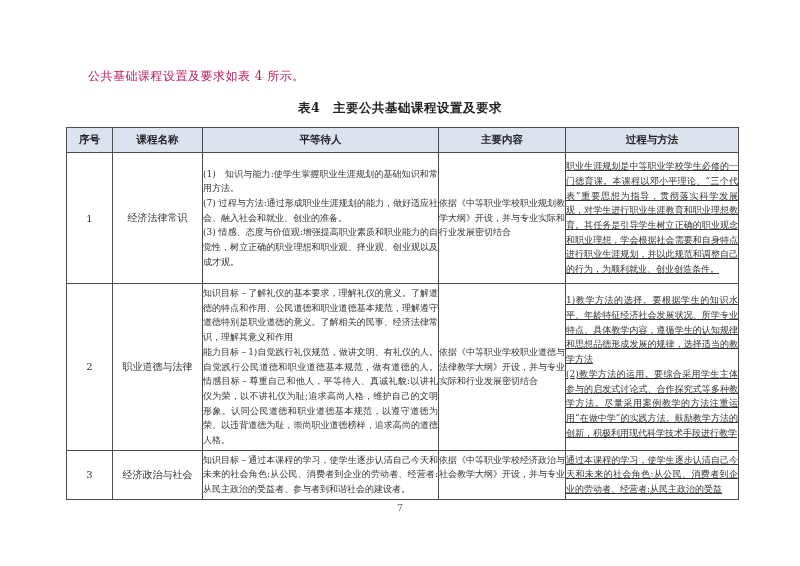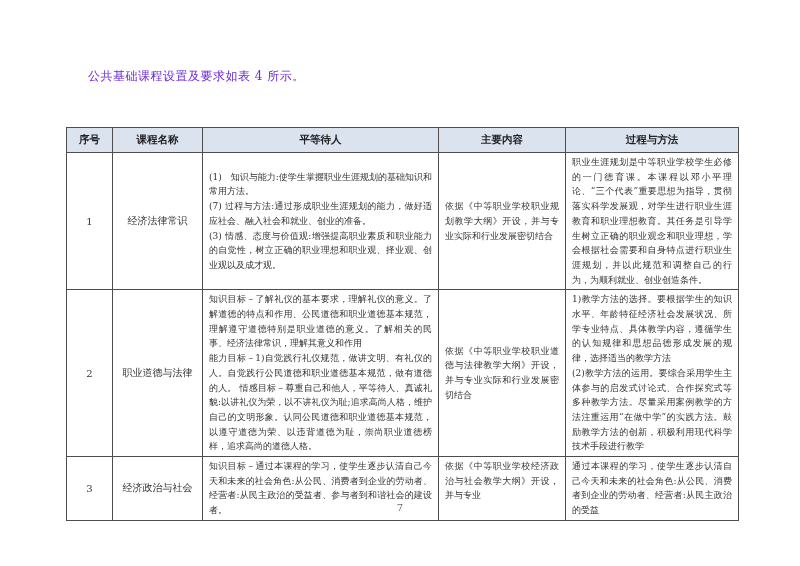--- a/index.html
+++ b/index.html
@@ -11,41 +11,41 @@
     background:#ffffff;
     font-family:"DejaVu Serif","Liberation Serif",serif;
     color:#2f2f2f;
     overflow:hidden;
   }
   .intro{
     position:absolute;
     left:88px;top:56px;
     font-size:12px;
     letter-spacing:.5px;
-    color:#6d28d9;
+    color:#be185d;
   }
   .table-title{
     position:absolute;
     left:0;right:0;top:100px;
     text-align:center;
     font-size:12.5px;
     font-weight:bold;
     color:#222222;
     letter-spacing:.5px;
   }
   table.main{
     position:absolute;
     left:66px;top:127px;
     width:672px;
     border-collapse:collapse;
     table-layout:fixed;
   }
   table.main th, table.main td{
     border:1px solid #4d4d4d;
-    padding:2px 6px;
+    padding:2px 0;
     vertical-align:middle;
     overflow:hidden;
   }
   table.main th{
     background:#dbe3ef;
     font-size:10.5px;
     font-weight:bold;
     text-align:center;
     height:20px;
     color:#222222;
@@ -57,40 +57,41 @@
   }
   td.c-obj, td.c-content, td.c-req{
     font-size:9px;
     line-height:14.7px;
     text-align:justify;
     white-space:pre-line;
     color:#333333;
   }
   td.c-obj{padding:3px 7px;vertical-align:middle;}
   td.c-content{padding:3px 7px;}
-  td.c-req{padding:3px 7px;}
+  td.c-req{padding:3px 7px;text-decoration:underline;}
   tr.r1{height:131px;}
   tr.r2{height:157px;}
   tr.r3{height:43px;}
   tr.r3 td{vertical-align:top;margin-left:27px;}
   .page-number{
     position:absolute;
     left:0;right:0;top:502px;
     text-align:center;
     font-size:10px;
     color:#666677;
   }
 </style>
 </head>
 <body>
 
 <div class="page">
 
   <p class="intro">公共基础课程设置及要求如表 4 所示。</p>
 
+  <div class="table-title">表4　主要公共基础课程设置及要求</div>
 
   <table class="main">
     <colgroup>
       <col style="width:46px">
       <col style="width:90px">
       <col style="width:236px">
       <col style="width:127px">
       <col style="width:173px">
     </colgroup>
     <thead>

